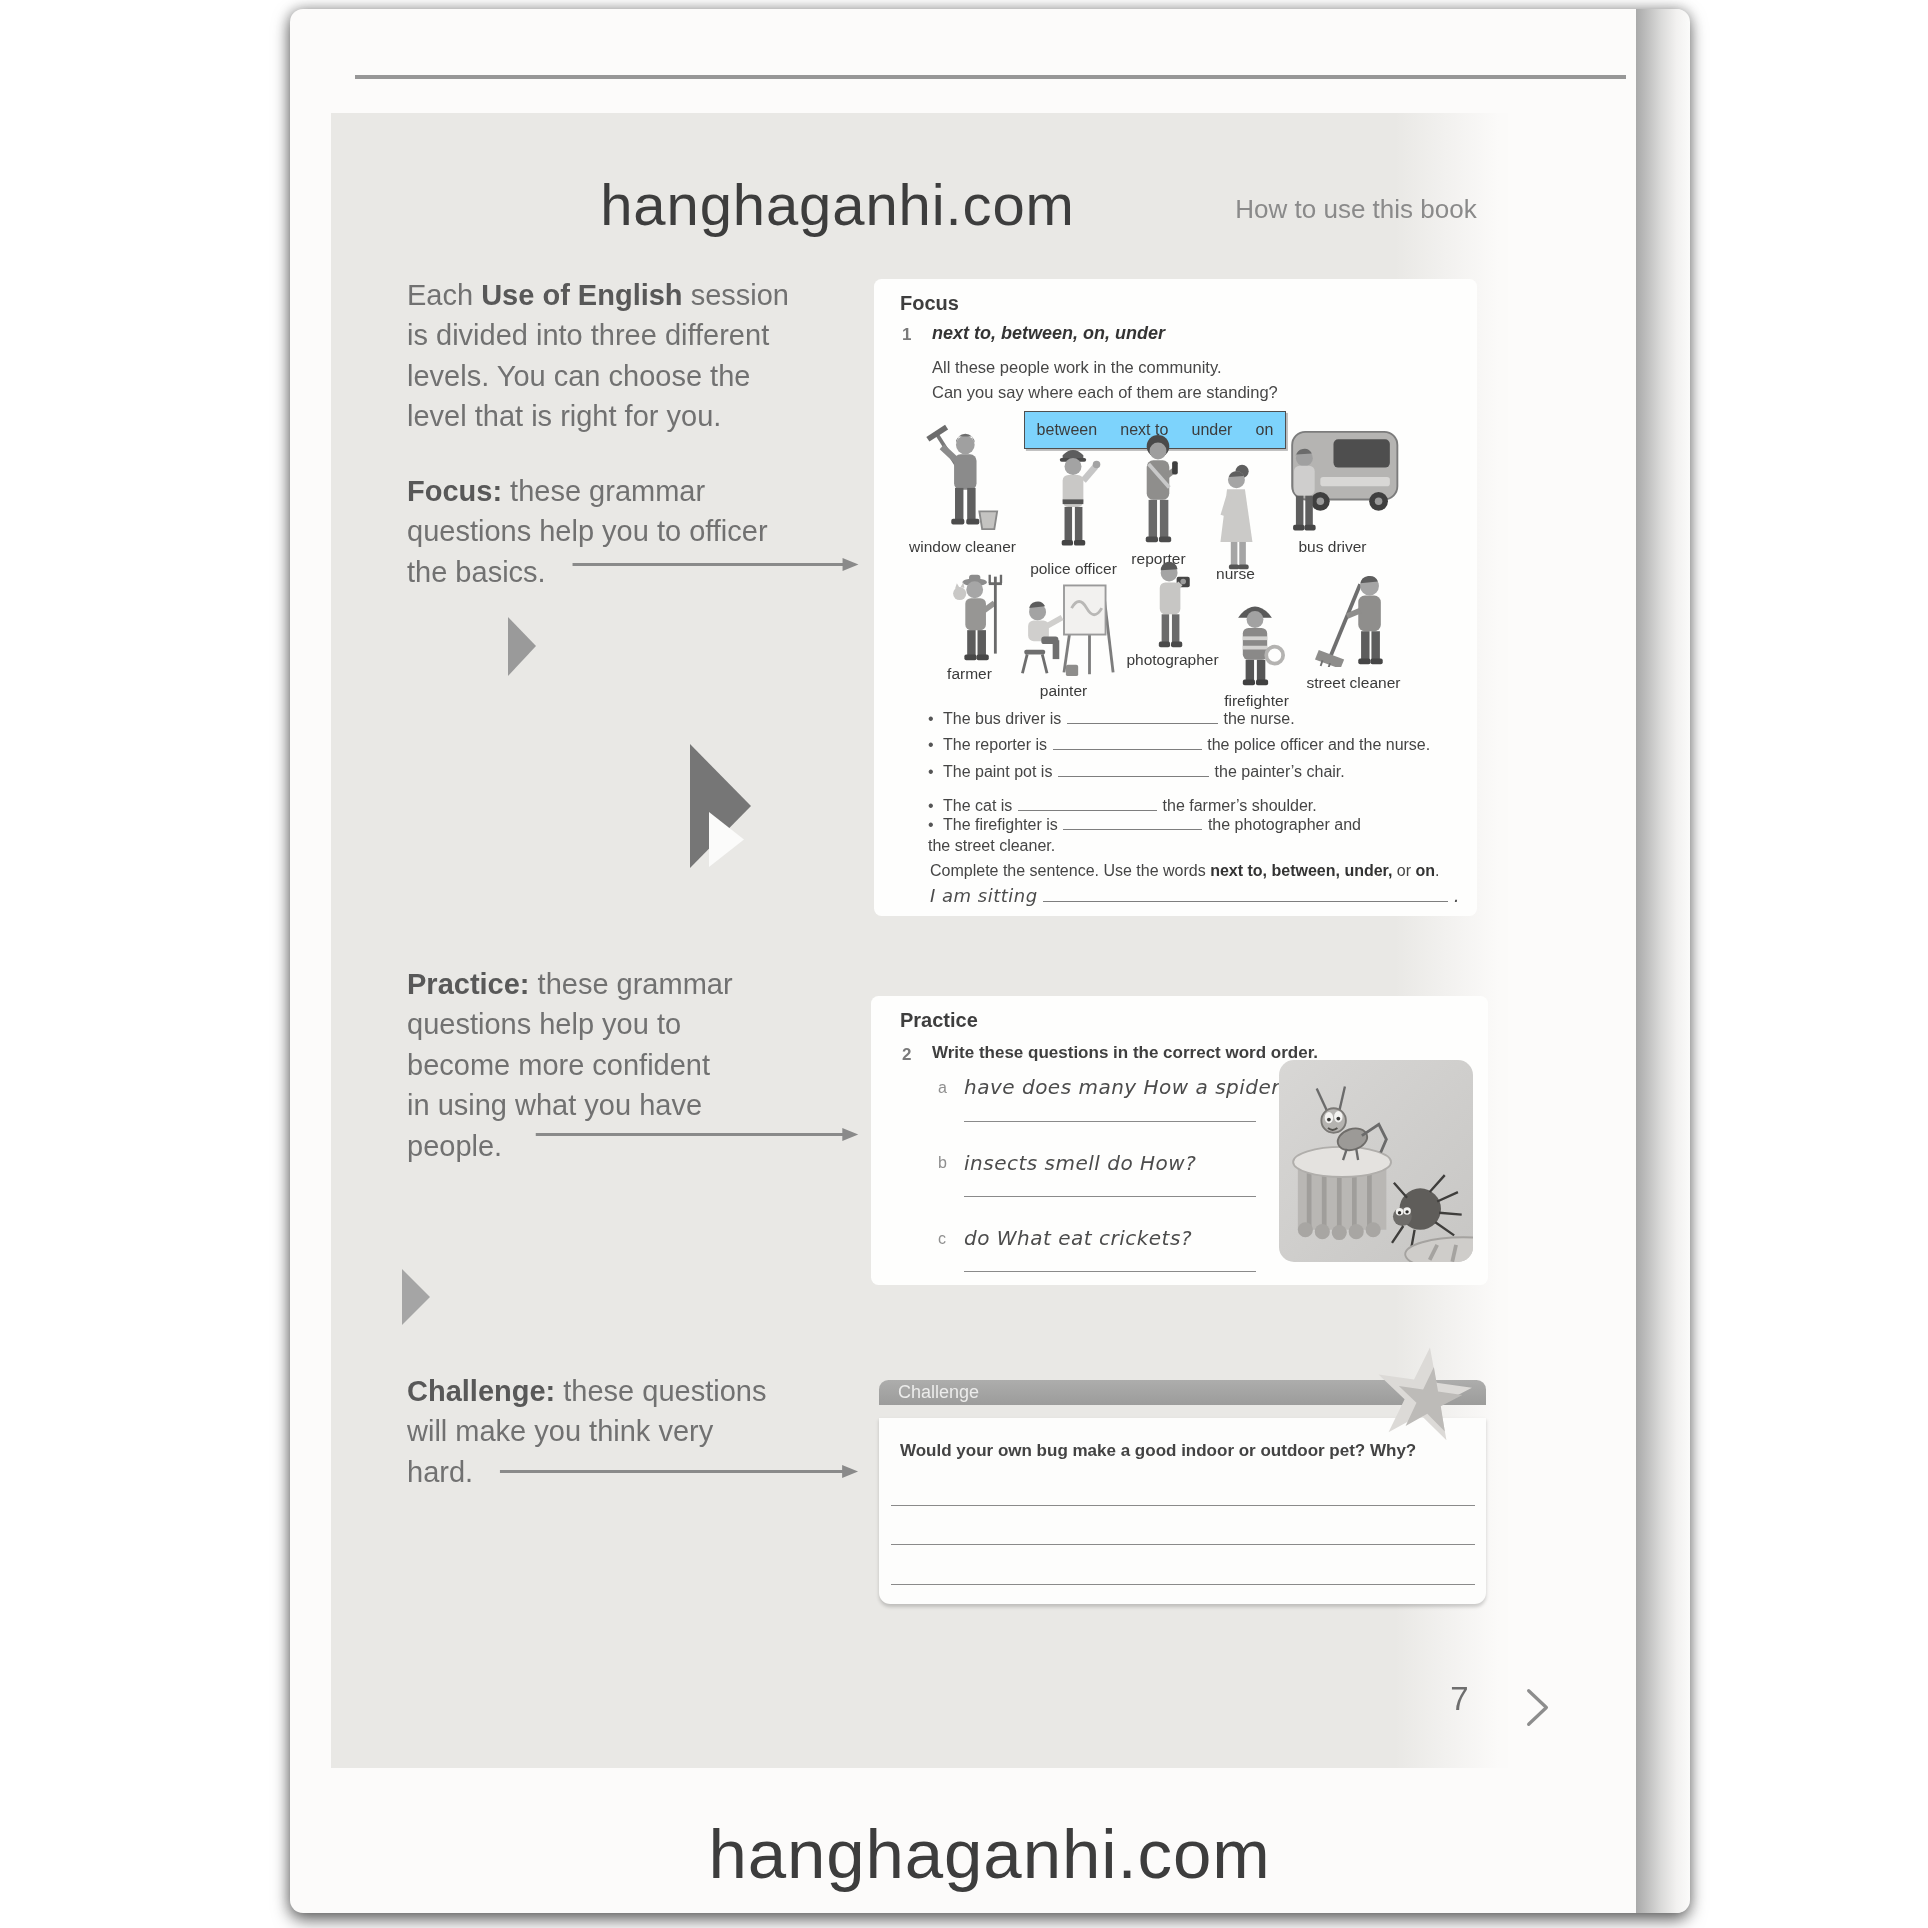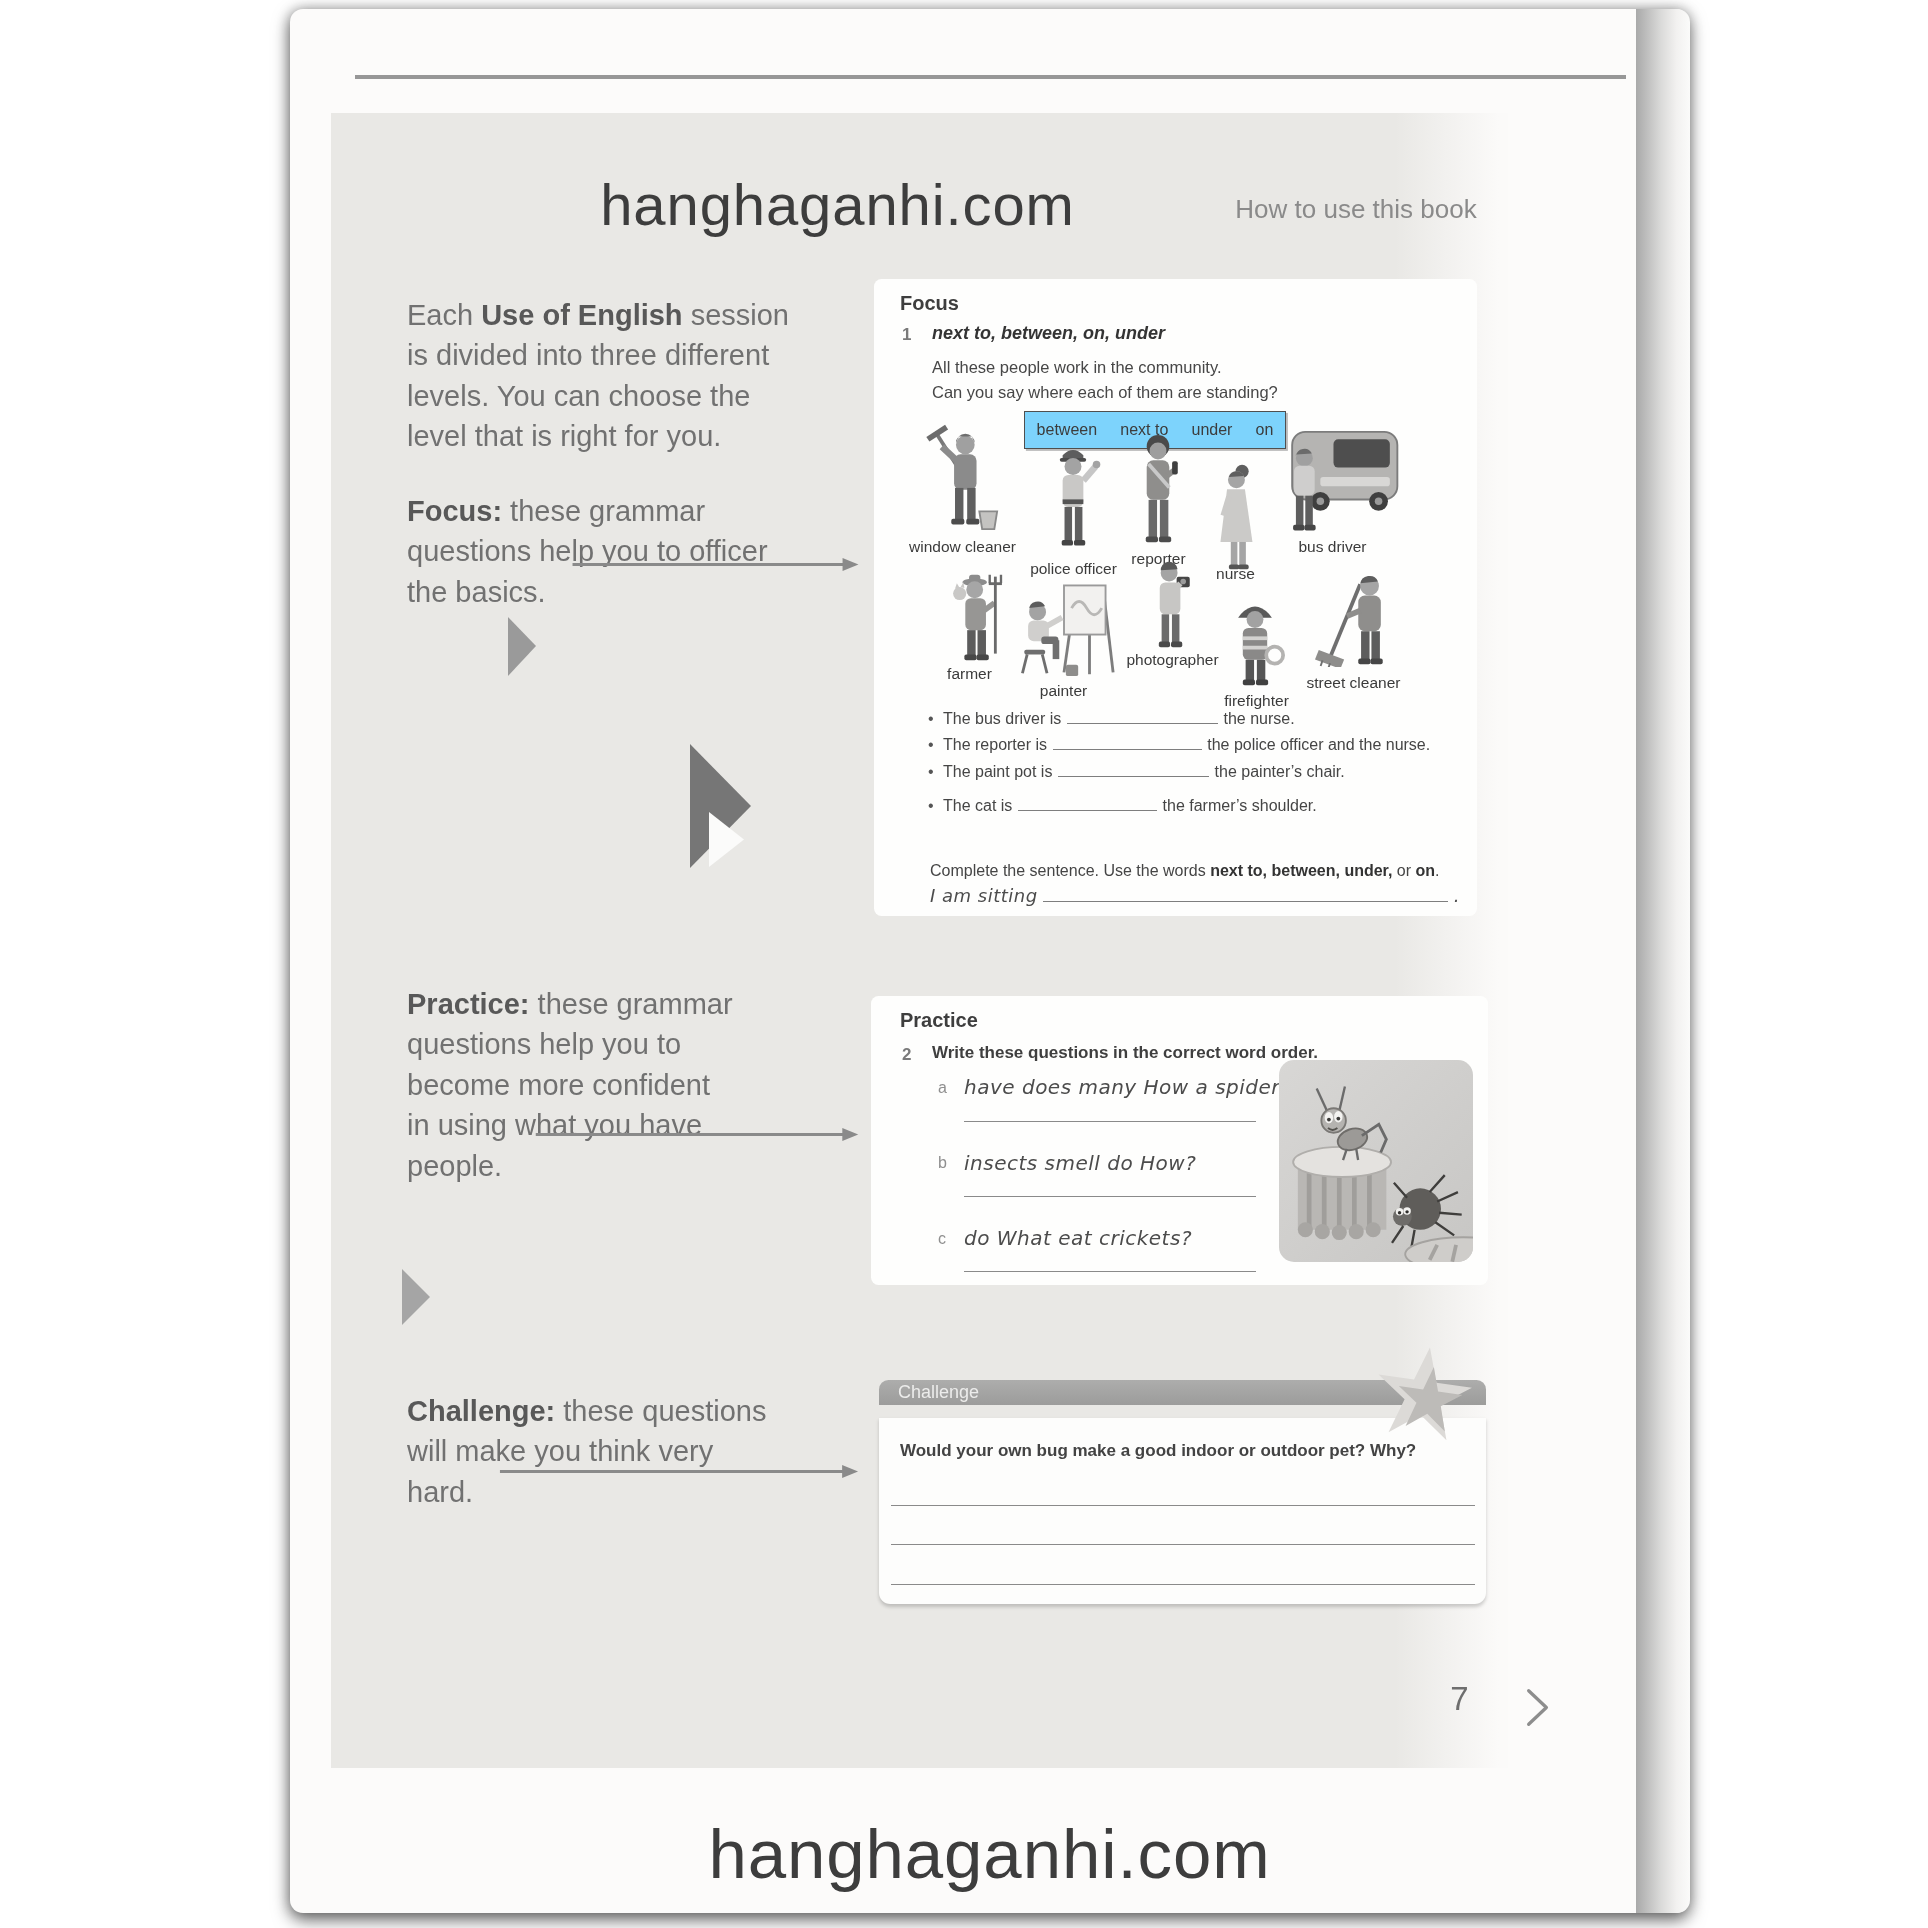--- a/index.html
+++ b/index.html
@@ -11,21 +11,21 @@
   .rule{position:absolute;left:355px;top:75px;width:1271px;height:3.8px;background:#979797;}
   .graybox{position:absolute;left:331px;top:113px;width:1177px;height:1655px;background:#e9e8e5;}
   .grayfade{position:absolute;left:1395px;top:113px;width:113px;height:1655px;
             background:linear-gradient(to right, rgba(233,232,229,0), #fbfaf9 92%);}
   .curl{position:absolute;left:1636px;top:9.4px;width:54px;height:1904px;border-radius:0 13px 13px 0;
         background:linear-gradient(to right,#a9a9a9 0%,#d9d9d8 45%,#f2f1f0 75%,#fbfbfa 100%);}
   .wm{color:#3d3d3d;letter-spacing:0.9px;font-weight:500;}
   .wm-top{left:527px;top:171px;width:621px;text-align:center;font-size:58px;}
   .wm-bottom{left:290px;top:1815px;width:1399px;text-align:center;font-size:69px;}
   .howto{left:1224px;top:194px;width:264px;text-align:center;font-size:26px;color:#8a8a8a;}
-  .ltext{color:#717171;font-size:29px;font-weight:500;white-space:nowrap;margin-top:20px;}
+  .ltext{color:#717171;font-size:29px;font-weight:500;white-space:nowrap;}
   .ltext b{font-weight:700;color:#585858;}
   .panel{position:absolute;background:#fefefd;border-radius:7.5px;}
   .pheading{font-size:20px;font-weight:700;color:#3e3e3e;}
   .exnum{font-size:17px;font-weight:700;color:#7a7a7a;}
   .extitle{font-size:18px;font-weight:700;font-style:italic;color:#343434;}
   .extitle2{font-size:17px;font-weight:700;color:#3f3f3f;}
   .instr{font-size:16.5px;color:#474747;}
   .wordbank{position:absolute;left:1024px;top:411px;width:260px;height:36px;background:#7dd3fc;
             border:1.9px solid #4f4f4f;box-shadow:1.9px 1.9px 0 #bcbcbc;display:flex;align-items:center;
             justify-content:space-around;font-size:16px;color:#3c3c3c;}
@@ -254,20 +254,21 @@
   <div class="figlabel" style="left:899px;top:665px;">farmer</div>
   <div class="figlabel" style="left:993px;top:682px;">painter</div>
   <div class="figlabel" style="left:1102px;top:651px;">photographer</div>
   <div class="figlabel" style="left:1186px;top:692px;">firefighter</div>
   <div class="figlabel" style="left:1283px;top:674px;">street cleaner</div>
 
   <div class="bullet" style="top:708px;"><span class="dot">•</span><span>The bus driver is</span><span class="blank" style="width:151px;"></span><span>the nurse.</span></div>
   <div class="bullet" style="top:734px;"><span class="dot">•</span><span>The reporter is</span><span class="blank" style="width:149px;"></span><span>the police officer and the nurse.</span></div>
   <div class="bullet" style="top:761px;"><span class="dot">•</span><span>The paint pot is</span><span class="blank" style="width:151px;"></span><span>the painter’s chair.</span></div>
   <div class="bullet" style="top:787px;margin-top:8px;"><span class="dot">•</span><span>The cat is</span><span class="blank" style="width:139px;"></span><span>the farmer’s shoulder.</span></div>
+  <div class="bullet" style="top:814px;width:452px;"><span class="dot">•</span><span>The firefighter is</span><span class="blank" style="width:139px;"></span><span>the photographer and the street cleaner.</span></div>
 
   <div class="completeline"><span>Complete the sentence. Use the words </span><b>next to, between, under,</b><span> or </span><b>on</b><span>.</span></div>
   <div class="abs hand" style="left:930px;top:885px;font-size:18px;"><span>I am sitting</span><span class="blank" style="width:405px;"></span>.</div>
 
   <div class="abs ltext" style="left:407px;top:968px;"><b>Practice:</b><span> these grammar</span></div>
   <div class="abs ltext" style="left:407px;top:1008px;">questions help you to</div>
   <div class="abs ltext" style="left:407px;top:1049px;">become more confident</div>
   <div class="abs ltext" style="left:407px;top:1089px;">in using what you have</div>
   <div class="abs ltext" style="left:407px;top:1130px;">people.</div>
   <svg class="abs" style="left:535px;top:1127px;" width="324" height="15" viewBox="0 0 344 16">

